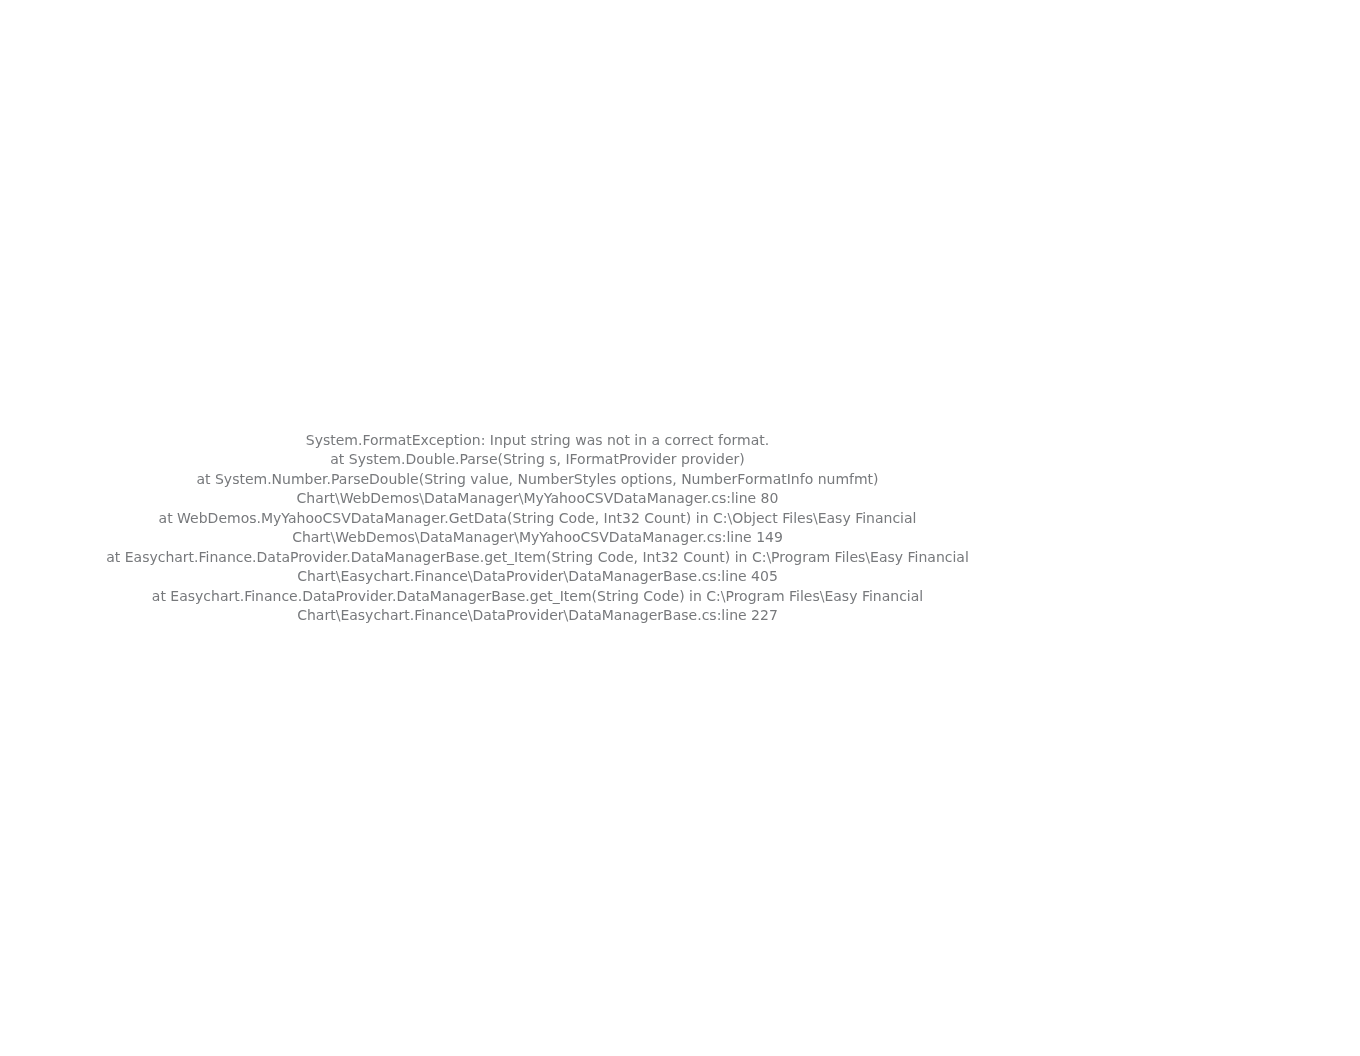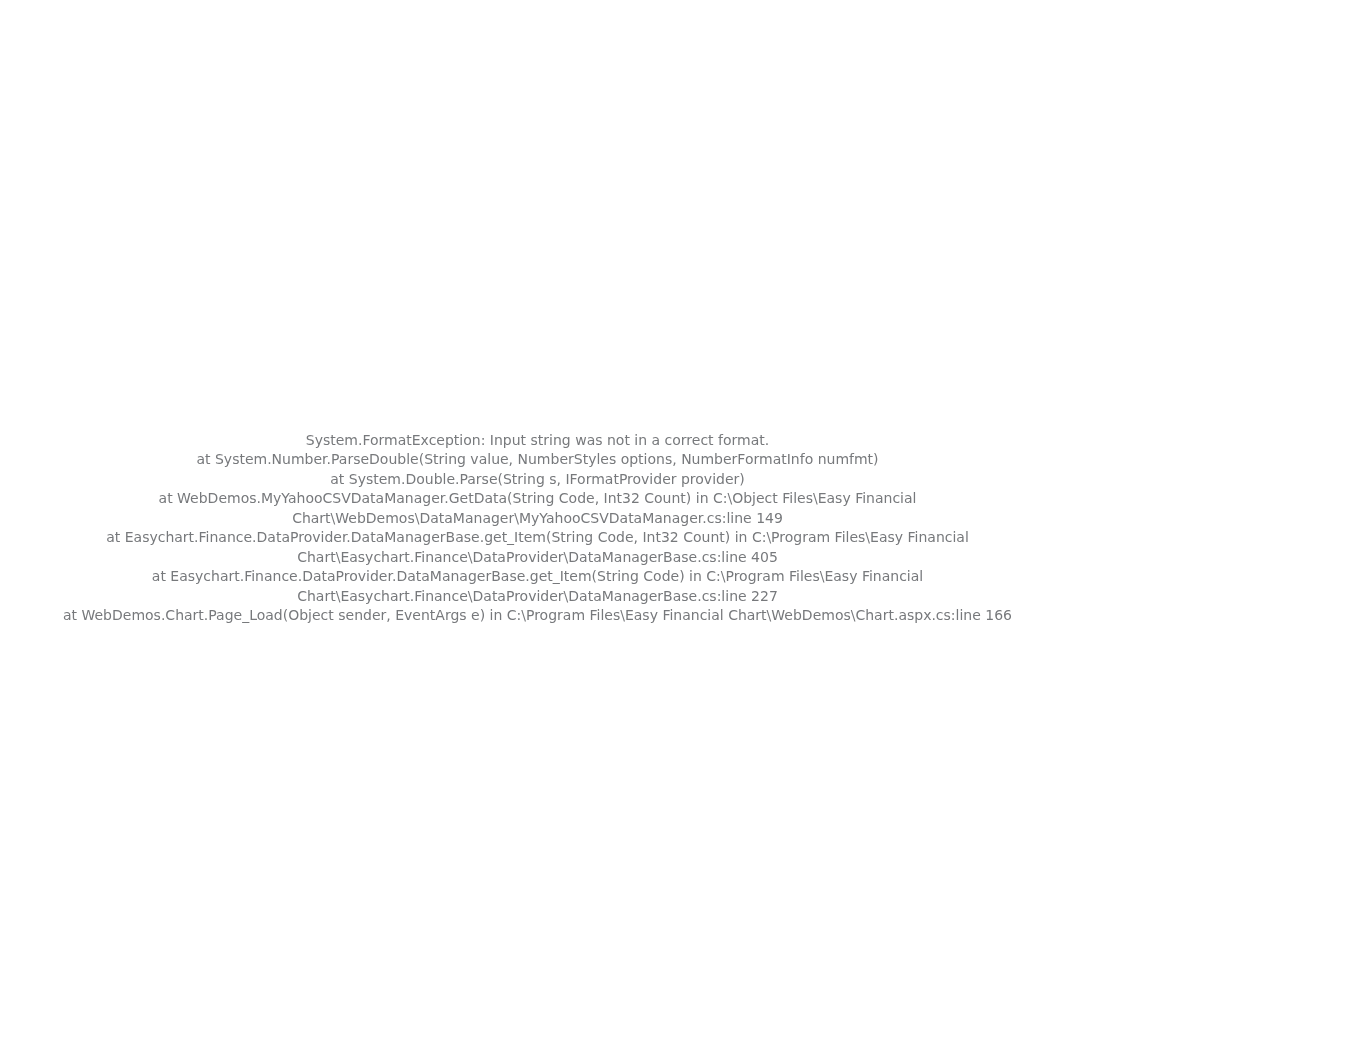--- a/index.html
+++ b/index.html
@@ -34,33 +34,33 @@
   }
 </style>
 </head>
 <body style="background: rgb(255, 255, 255);">
 
 <div class="viewport">
   <div class="stack-trace" style="color: rgb(119, 121, 124);">
 
       <div class="trace-line">System.FormatException: Input string was not in a correct format.</div>
 
+      <div class="trace-line">at System.Double.Parse(String s, IFormatProvider provider)</div>
+
       <div class="trace-line">at System.Number.ParseDouble(String value, NumberStyles options, NumberFormatInfo numfmt)</div>
 
-      <div class="trace-line">at System.Double.Parse(String s, IFormatProvider provider)</div>
 
-
+      <div class="trace-line">Chart\WebDemos\DataManager\MyYahooCSVDataManager.cs:line 80</div>
 
       <div class="trace-line">at WebDemos.MyYahooCSVDataManager.GetData(String Code, Int32 Count) in C:\Object Files\Easy Financial</div>
 
       <div class="trace-line">Chart\WebDemos\DataManager\MyYahooCSVDataManager.cs:line 149</div>
 
       <div class="trace-line">at Easychart.Finance.DataProvider.DataManagerBase.get_Item(String Code, Int32 Count) in C:\Program Files\Easy Financial</div>
 
       <div class="trace-line">Chart\Easychart.Finance\DataProvider\DataManagerBase.cs:line 405</div>
 
       <div class="trace-line">at Easychart.Finance.DataProvider.DataManagerBase.get_Item(String Code) in C:\Program Files\Easy Financial</div>
 
       <div class="trace-line">Chart\Easychart.Finance\DataProvider\DataManagerBase.cs:line 227</div>
 
-      <div class="trace-line">at WebDemos.Chart.Page_Load(Object sender, EventArgs e) in C:\Program Files\Easy Financial Chart\WebDemos\Chart.aspx.cs:line 166</div>
     </div>
 </div>
 
 </body></html>

